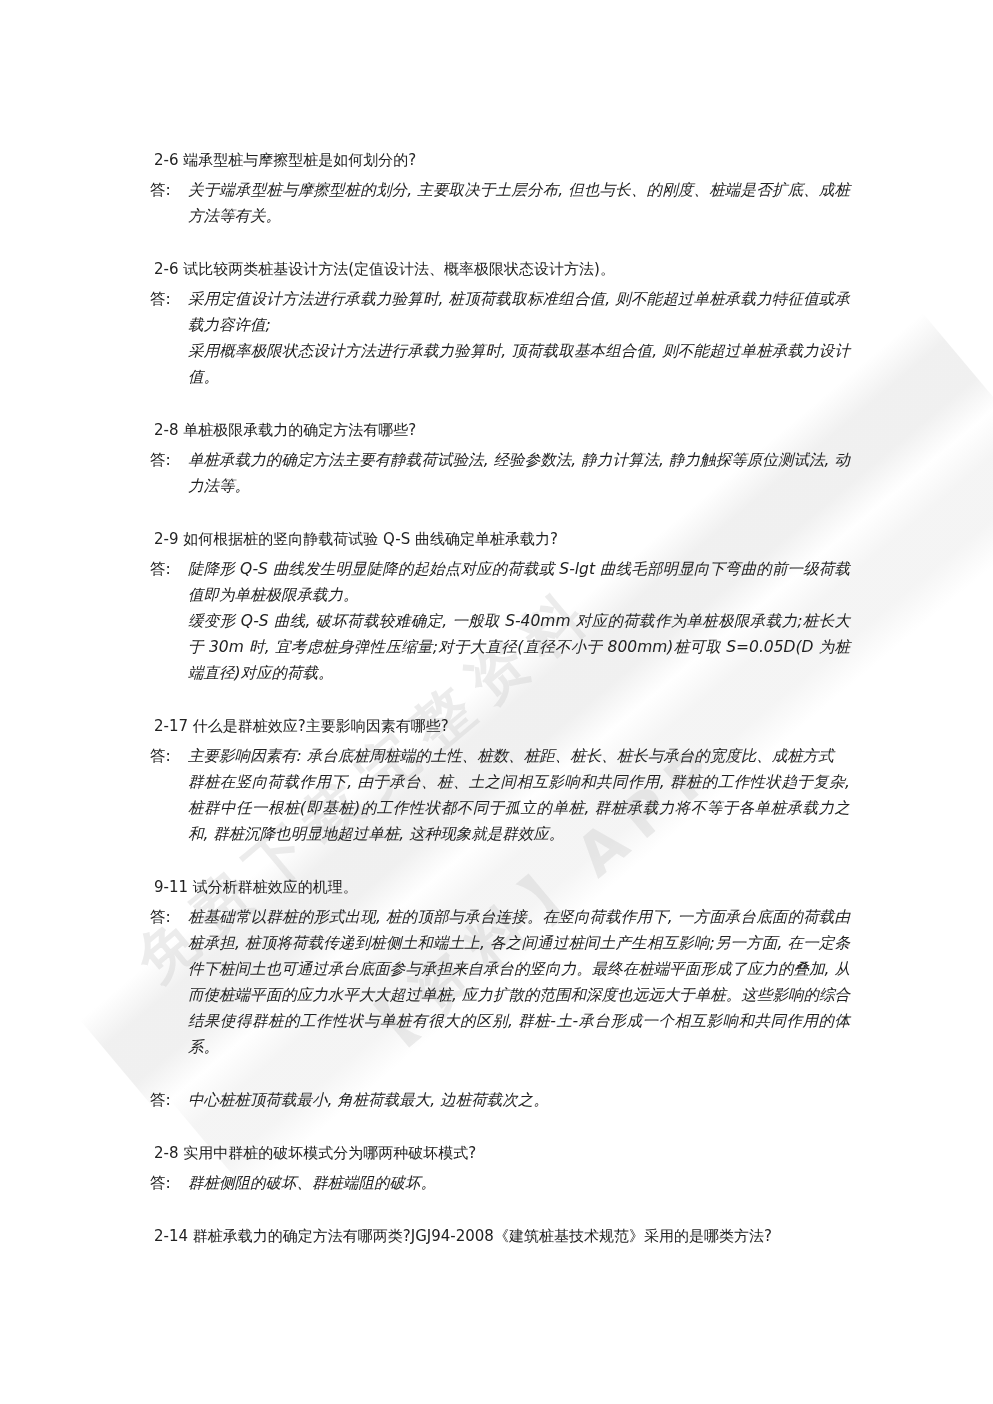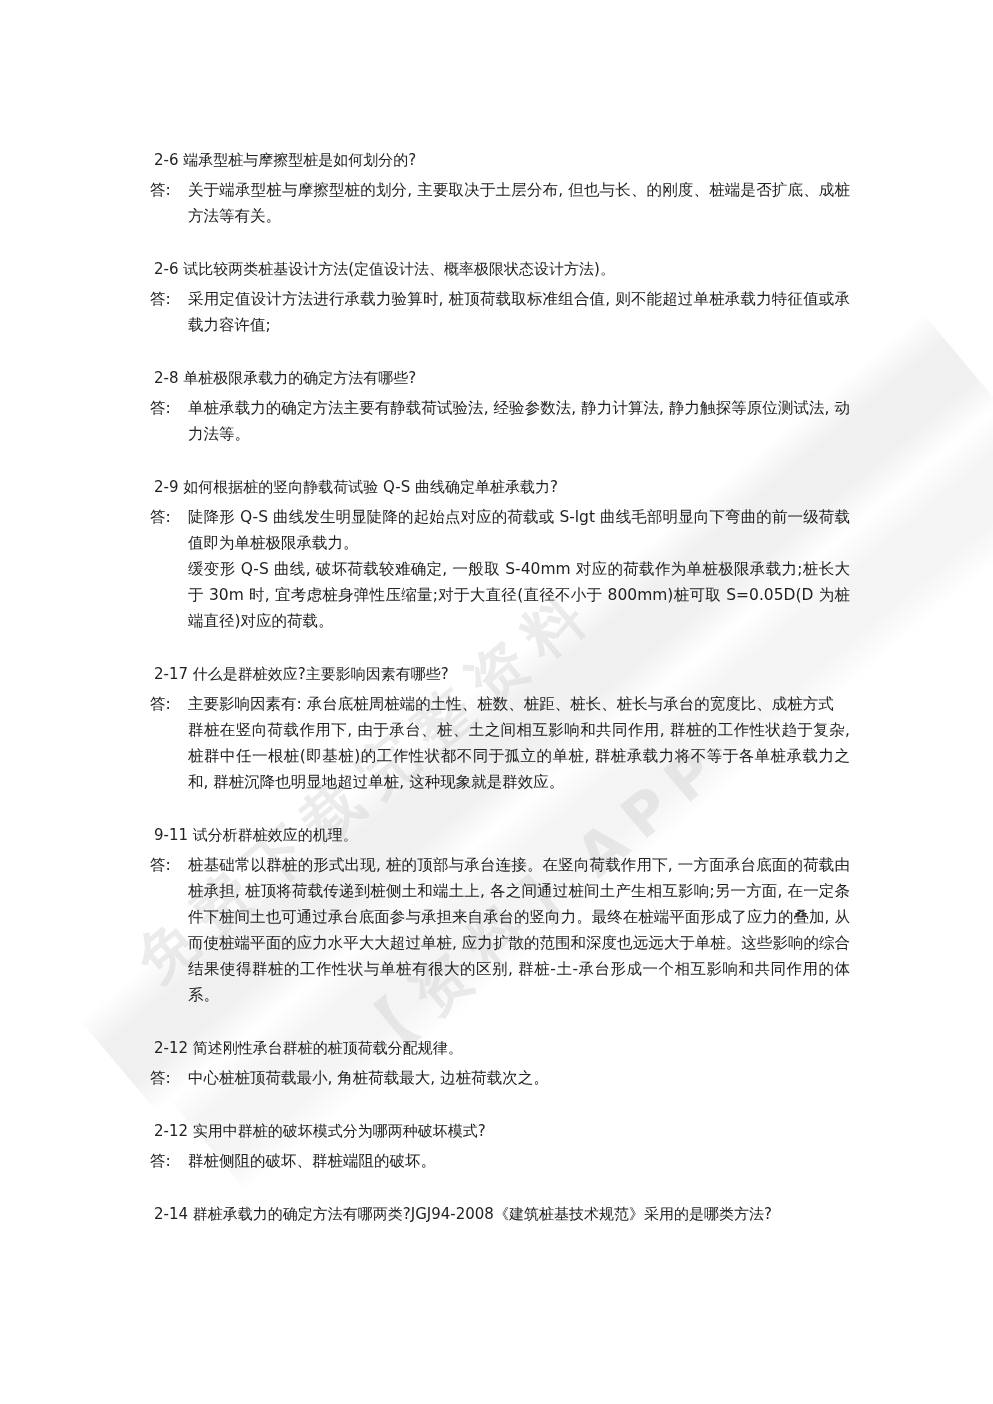--- a/index.html
+++ b/index.html
@@ -77,20 +77,21 @@
     .answer-label {
       width: 38px;
       flex: 0 0 38px;
     }
     .answer-body {
       flex: 1;
       text-align: justify;
     }
     .answer-body p {
       margin: 0;
+      font-style: italic;
     }
   </style>
 </head>
 <body>
 
 <div class="watermark">
   <div class="band"></div>
   <div class="band band2"></div>
   <div class="wm-text">免费下载完整资料</div>
   <div class="wm-text wm-text2">【资料】APP</div>
@@ -107,20 +108,21 @@
       </div>
     </div>
   </div>
 
   <div class="qa">
     <p class="question">2-6 试比较两类桩基设计方法(定值设计法、概率极限状态设计方法)。</p>
     <div class="answer">
       <span class="answer-label">答:</span>
       <div class="answer-body">
         <p>采用定值设计方法进行承载力验算时, 桩顶荷载取标准组合值, 则不能超过单桩承载力特征值或承载力容许值;</p>
+        <p>采用概率极限状态设计方法进行承载力验算时, 顶荷载取基本组合值, 则不能超过单桩承载力设计值。</p>
       </div>
     </div>
   </div>
 
   <div class="qa">
     <p class="question">2-8 单桩极限承载力的确定方法有哪些?</p>
     <div class="answer">
       <span class="answer-label">答:</span>
       <div class="answer-body">
         <p>单桩承载力的确定方法主要有静载荷试验法, 经验参数法, 静力计算法, 静力触探等原位测试法, 动力法等。</p>
@@ -154,31 +156,30 @@
     <p class="question">9-11 试分析群桩效应的机理。</p>
     <div class="answer">
       <span class="answer-label">答:</span>
       <div class="answer-body">
         <p>桩基础常以群桩的形式出现, 桩的顶部与承台连接。在竖向荷载作用下, 一方面承台底面的荷载由桩承担, 桩顶将荷载传递到桩侧土和端土上, 各之间通过桩间土产生相互影响;另一方面, 在一定条件下桩间土也可通过承台底面参与承担来自承台的竖向力。最终在桩端平面形成了应力的叠加, 从而使桩端平面的应力水平大大超过单桩, 应力扩散的范围和深度也远远大于单桩。这些影响的综合结果使得群桩的工作性状与单桩有很大的区别, 群桩-土-承台形成一个相互影响和共同作用的体系。</p>
       </div>
     </div>
   </div>
 
   <div class="qa">
-    <p class="question">2-12 简述刚性承台群桩的桩顶荷载分配规律。</p>
     <div class="answer">
       <span class="answer-label">答:</span>
       <div class="answer-body">
         <p>中心桩桩顶荷载最小, 角桩荷载最大, 边桩荷载次之。</p>
       </div>
     </div>
   </div>
 
   <div class="qa">
-    <p class="question">2-12 实用中群桩的破坏模式分为哪两种破坏模式?</p>
+    <p class="question">2-8 实用中群桩的破坏模式分为哪两种破坏模式?</p>
     <div class="answer">
       <span class="answer-label">答:</span>
       <div class="answer-body">
         <p>群桩侧阻的破坏、群桩端阻的破坏。</p>
       </div>
     </div>
   </div>
 
   <div class="qa">
     <p class="question">2-14 群桩承载力的确定方法有哪两类?JGJ94-2008《建筑桩基技术规范》采用的是哪类方法?</p>

